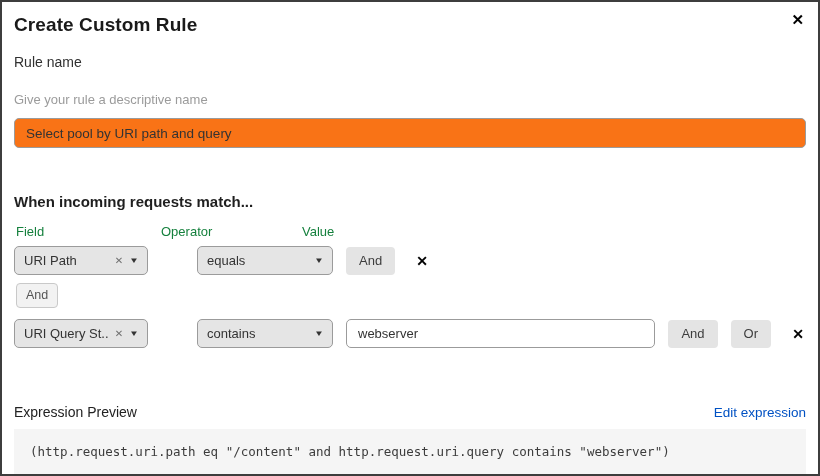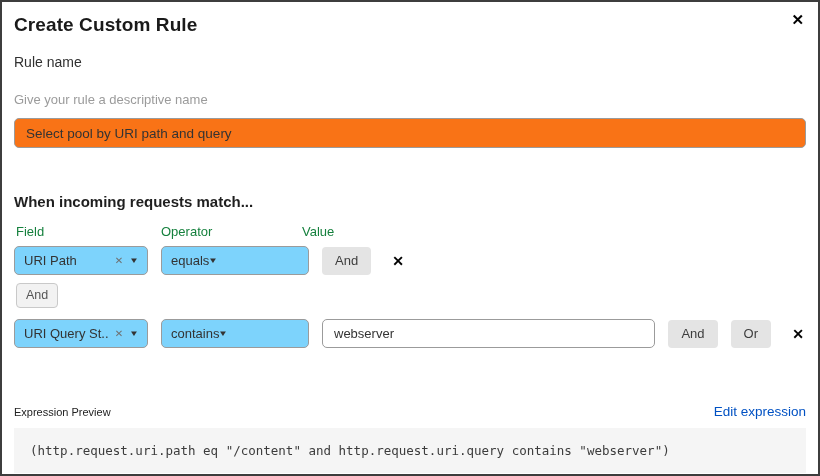--- a/index.html
+++ b/index.html
@@ -76,30 +76,30 @@
     margin-top: 7px;
     display: flex;
     gap: 13px;
     align-items: center;
   }
   .builder-row.second { margin-top: 11px; }
   .select {
     height: 29px;
     border: 1px solid #9b9b9b;
     border-radius: 5px;
-    background: #7dd3fc;
+    background: #e5e5e5;
     display: flex;
     align-items: center;
     padding: 0 9px;
     cursor: pointer;
     font-size: 13px;
     color: #333;
   }
   .field-select { width: 134px; justify-content: space-between; }
-  .op-select { width: 148px; justify-content: flex-start; }
+  .op-select { width: 136px; justify-content: space-between; margin-left: 36px; }
   .sel-label {
     white-space: nowrap;
     overflow: hidden;
     text-overflow: clip;
   }
   .sel-icons { display: flex; align-items: center; gap: 7px; flex-shrink: 0; margin-left: 6px; }
   .clear-x {
     font-size: 10px;
     color: #6f6f6f;
     line-height: 1;
@@ -157,21 +157,21 @@
     cursor: pointer;
     line-height: 1.2;
   }
   
   .expr-header {
     margin-top: 56px;
     display: flex;
     justify-content: space-between;
     align-items: center;
   }
-  .expr-label { font-size: 11px; color: #222; }
+  .expr-label { font-size: 14px; color: #222; }
   .expr-edit-link {
     font-size: 13.5px;
     color: #0051c3;
     text-decoration: none;
     cursor: pointer;
   }
   .expr-code {
     margin-top: 9px;
     background: #f5f5f5;
     padding: 15px 16px;

